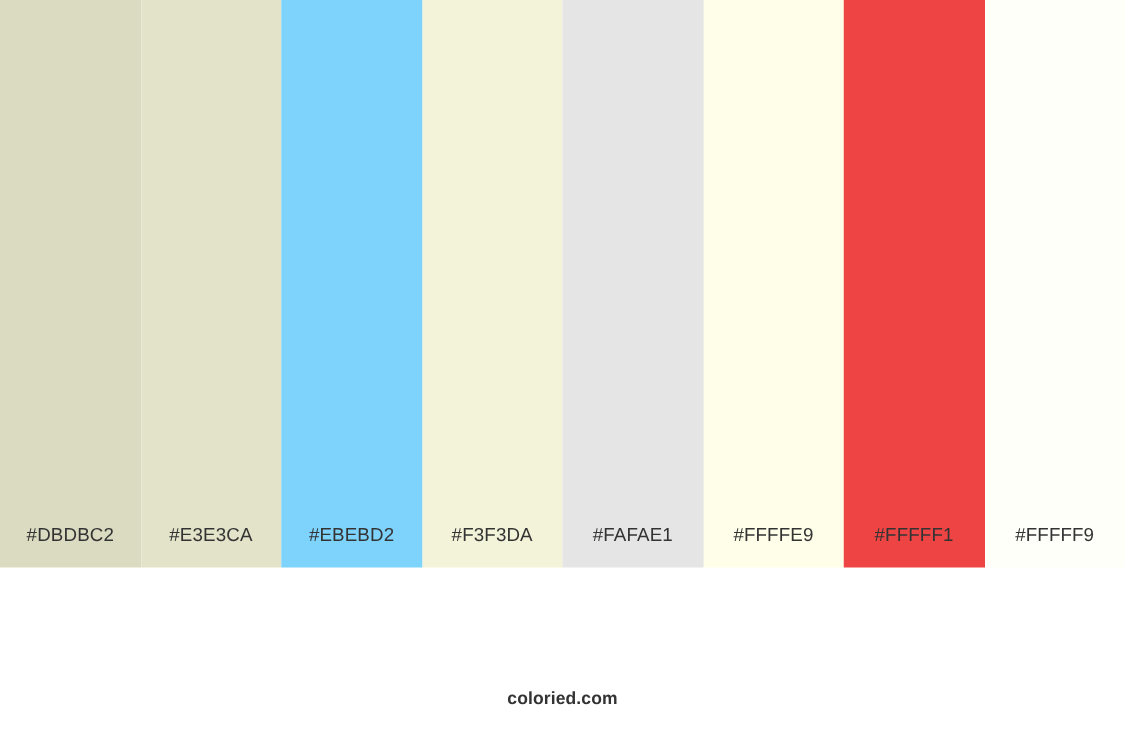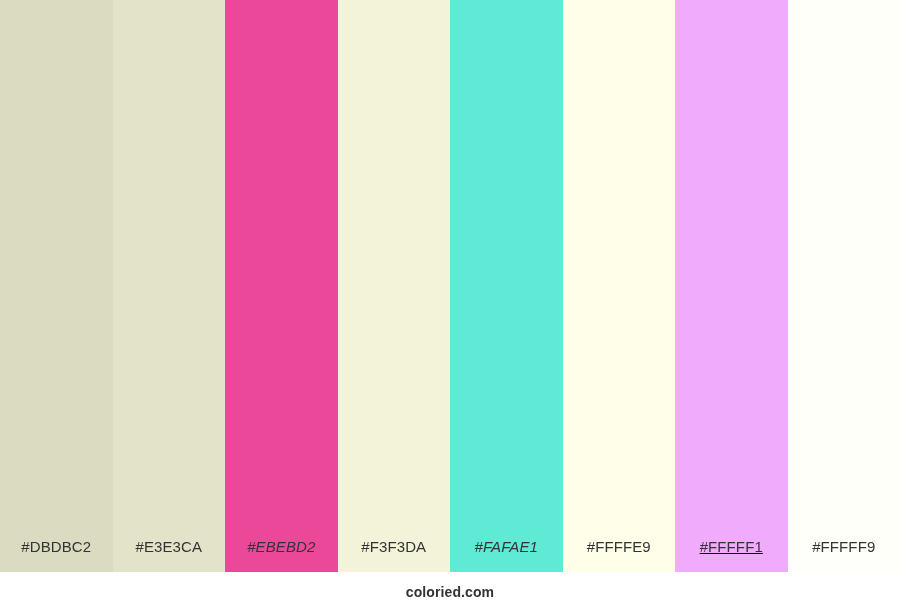--- a/index.html
+++ b/index.html
@@ -23,21 +23,21 @@
   }
   #swatch-strip {
     width: 900px;
     height: 550px;
     display: flex;
     flex-direction: row;
     flex: 0 0 550px;
   }
   .swatch {
     flex: 1 1 0;
-    height: 572px;
+    height: 454px;
     position: relative;
     display: flex;
     align-items: flex-end;
     justify-content: center;
   }
   .swatch-label {
     display: block;
     width: 100%;
     text-align: center;
     font-family: "Liberation Sans", sans-serif;
@@ -47,21 +47,21 @@
     color: #333333;
     padding-bottom: 18px;
     white-space: nowrap;
     user-select: none;
   }
   #footer-bar {
     flex: 1 1 auto;
     width: 900px;
     background: #ffffff;
     display: flex;
-    align-items: flex-end;
+    align-items: flex-start;
     justify-content: center;
   }
   #site-credit {
     font-family: "Liberation Sans", sans-serif;
     font-size: 14px;
     line-height: 16px;
     font-weight: 700;
     color: #333333;
     text-align: center;
     letter-spacing: 0.1px;
@@ -76,37 +76,37 @@
   <div id="swatch-strip">
 
     <div class="swatch" style="background-color: rgb(219, 219, 194);">
       <span class="swatch-label">#DBDBC2</span>
     </div>
 
     <div class="swatch" style="background-color: rgb(227, 227, 202); justify-content: flex-end;">
       <span class="swatch-label">#E3E3CA</span>
     </div>
 
-    <div class="swatch" style="background-color: #ec4899; font-style: italic;">
+    <div class="swatch" style="background-color: #7dd3fc;">
       <span class="swatch-label">#EBEBD2</span>
     </div>
 
     <div class="swatch" style="background-color: rgb(243, 243, 218);">
       <span class="swatch-label">#F3F3DA</span>
     </div>
 
-    <div class="swatch" style="background-color: #5eead4; font-style: italic;">
+    <div class="swatch" style="background-color: #e5e5e5;">
       <span class="swatch-label">#FAFAE1</span>
     </div>
 
     <div class="swatch" style="background-color: rgb(255, 255, 233); justify-content: flex-end;">
       <span class="swatch-label">#FFFFE9</span>
     </div>
 
-    <div class="swatch" style="background-color: #f0abfc; text-decoration: underline;">
+    <div class="swatch" style="background-color: #ef4444;">
       <span class="swatch-label">#FFFFF1</span>
     </div>
 
     <div class="swatch" style="background-color: rgb(255, 255, 249); justify-content: flex-end;">
       <span class="swatch-label">#FFFFF9</span>
     </div>
 
   </div>
 
   <div id="footer-bar">

